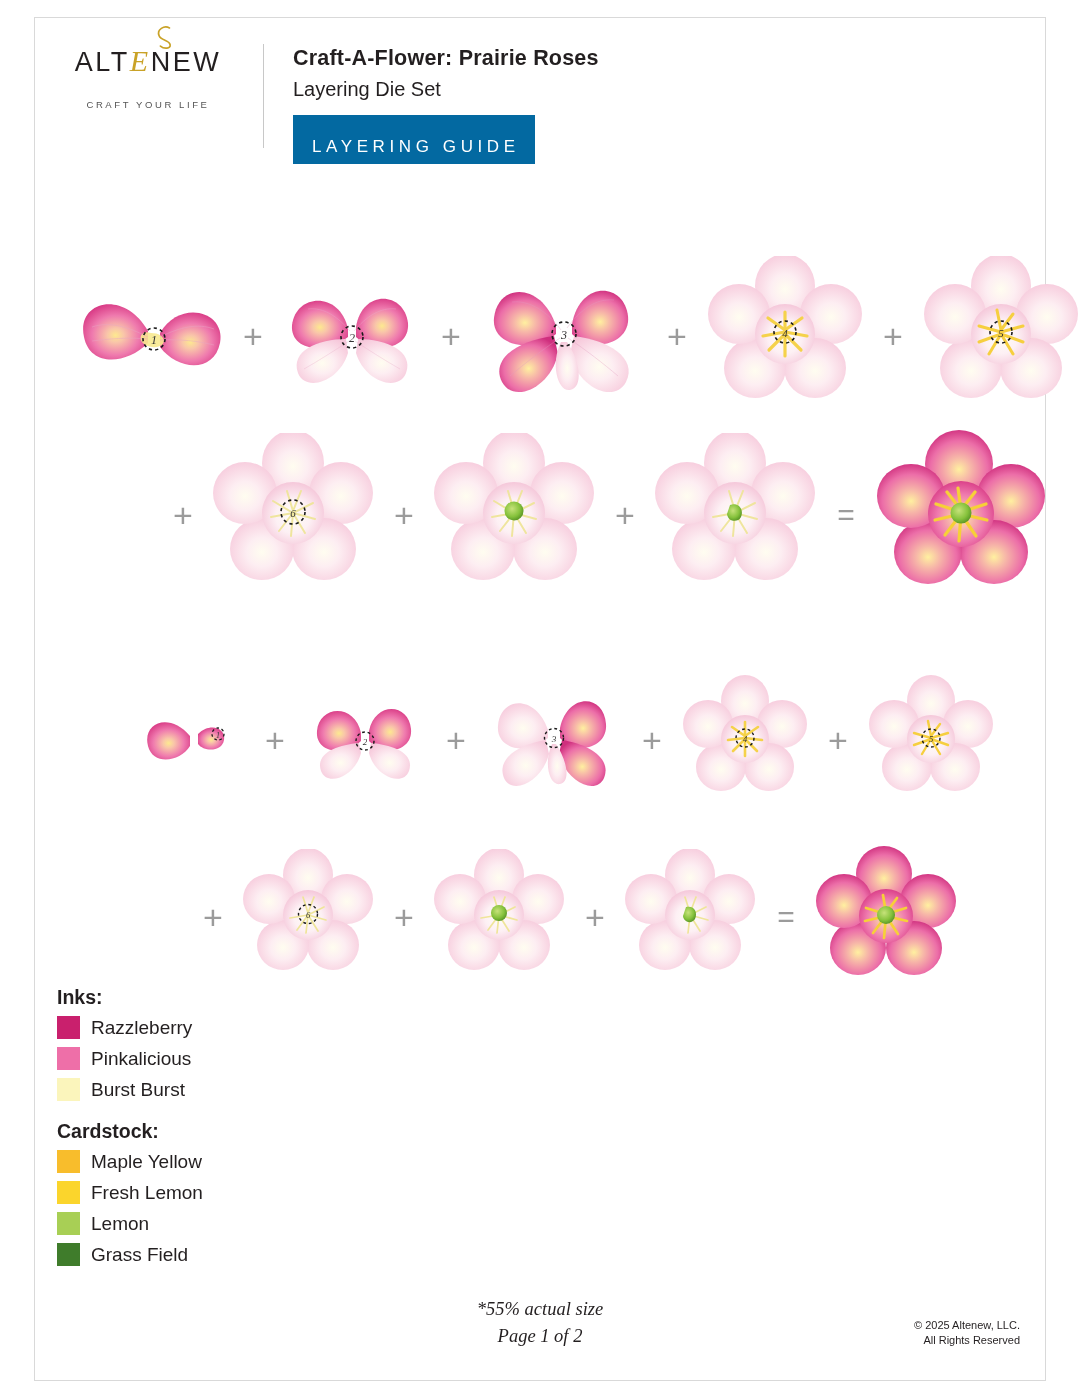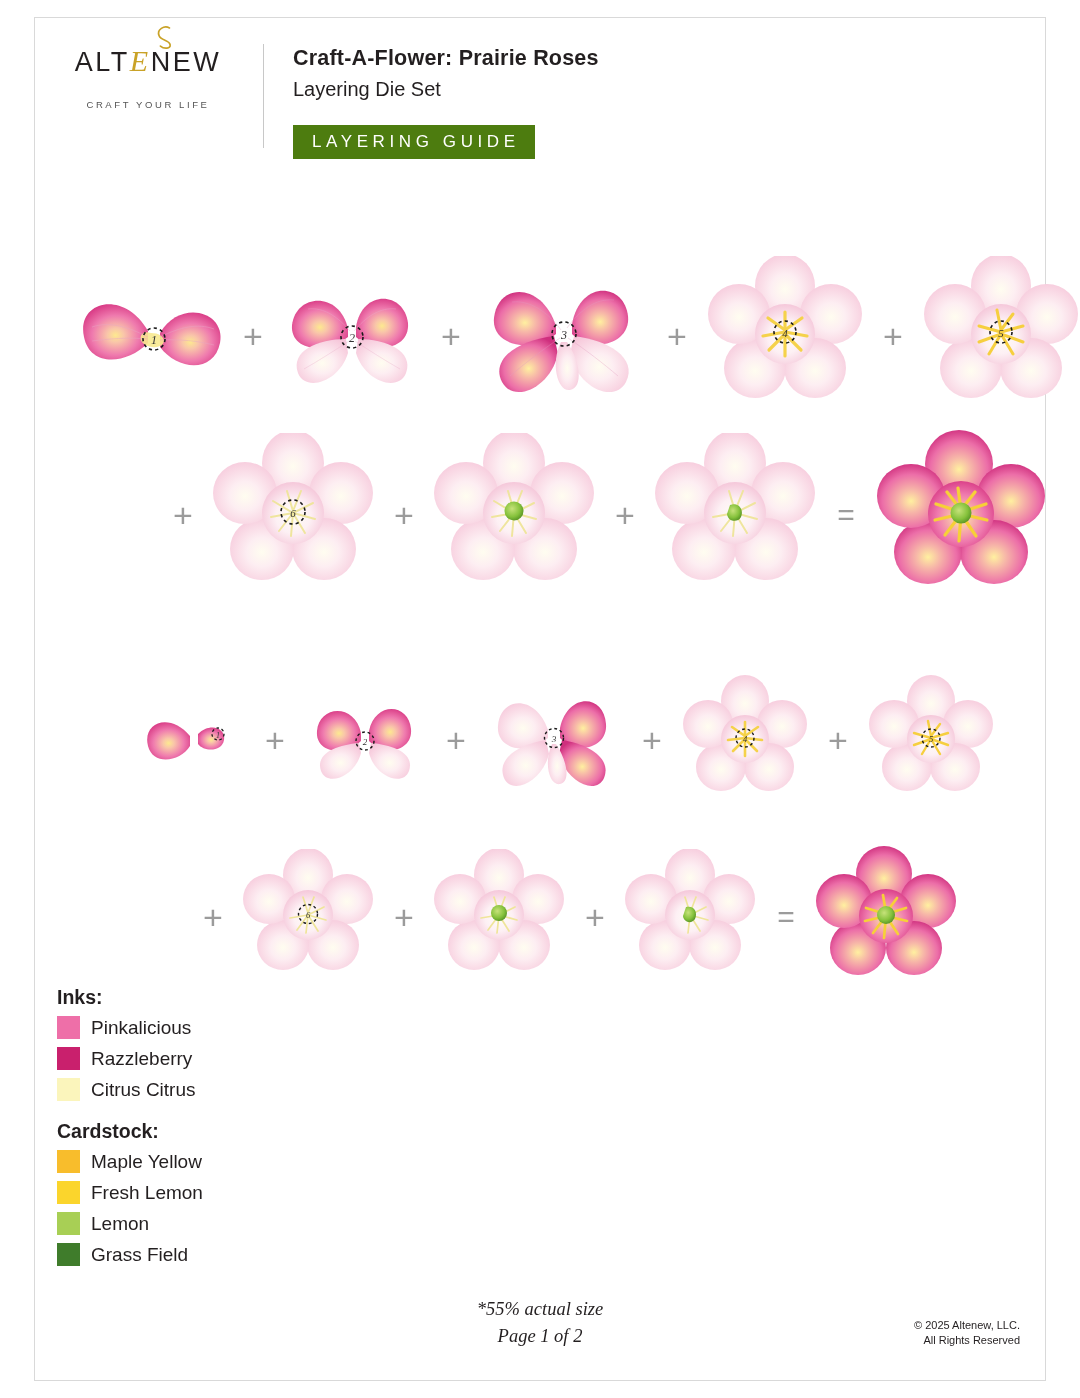--- a/index.html
+++ b/index.html
@@ -99,26 +99,26 @@
     letter-spacing: 0.2px;
   }
   .doc-subtitle {
     font-size: 20px;
     font-weight: 400;
     color: #231f20;
     margin-top: 7px;
   }
   .guide-badge {
     display: inline-block;
-    margin-top: 24px;
-    background: #4d7c0f;
+    margin-top: 14px;
+    background: #0369a1;
     color: #ffffff;
     font-size: 17px;
     letter-spacing: 4.6px;
-    padding: 7px 15px 7px 19px;
+    padding: 22px 15px 7px 19px;
     font-weight: 400;
   }
 
   
   .steps-area { position: absolute; left: 0; top: 0; width: 1080px; height: 1398px; }
   .step-row {
     position: absolute;
     display: flex;
     align-items: center;
   }
@@ -759,30 +759,30 @@
         </div>
       </div>
     </div>
   </div>
 
   <div class="legend">
 
     <h3>Inks:</h3>
 
     <div class="swatch-row">
+      <div class="swatch" style="background:#c9206d"></div>
+      <div class="swatch-label">Razzleberry</div>
+    </div>
+    <div class="swatch-row">
       <div class="swatch" style="background:#ee6fa8"></div>
       <div class="swatch-label">Pinkalicious</div>
     </div>
     <div class="swatch-row">
-      <div class="swatch" style="background:#c9206d"></div>
-      <div class="swatch-label">Razzleberry</div>
-    </div>
-    <div class="swatch-row">
       <div class="swatch" style="background:#fbf5bc"></div>
-      <div class="swatch-label">Citrus Citrus</div>
+      <div class="swatch-label">Burst Burst</div>
     </div>
 
     <h3 class="second">Cardstock:</h3>
 
     <div class="swatch-row">
       <div class="swatch" style="background:#f8bd2c"></div>
       <div class="swatch-label">Maple Yellow</div>
     </div>
     <div class="swatch-row">
       <div class="swatch" style="background:#fbd52c"></div>

